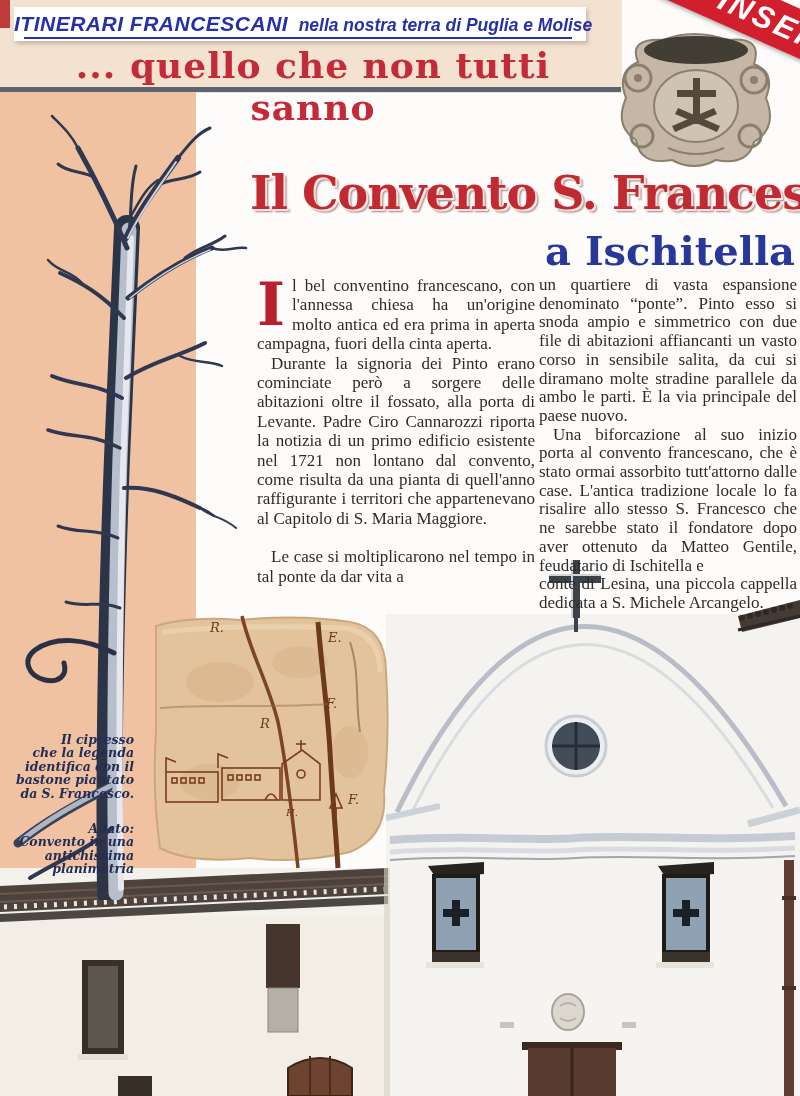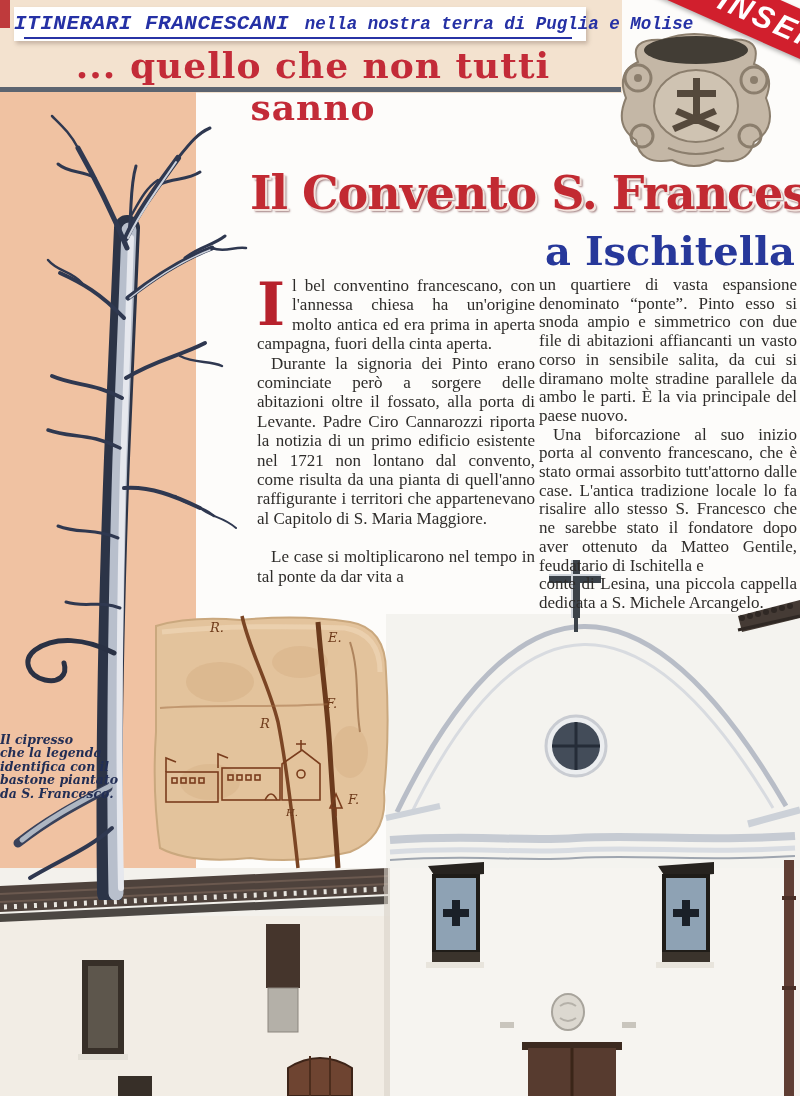--- a/index.html
+++ b/index.html
@@ -5,21 +5,21 @@
   html,body{margin:0;padding:0;background:#888;}
   #page{position:relative;width:800px;height:1096px;margin:0 auto;background:#fdfcfa;
         overflow:hidden;font-family:"Liberation Serif",serif;}
   .abs{position:absolute;}
 
   
   .bg-cream{left:0;top:0;width:622px;height:93px;background:#f3e2cf;}
   .corner-red{left:0;top:0;width:10px;height:28px;background:#bf3a3c;}
   .mast-bar{left:14px;top:7px;width:572px;height:34px;background:#ffffff;
             box-shadow:2px 3px 4px rgba(120,100,90,.35);text-align:center;
-            font-family:Liberation Mono, monospace;font-style:italic;font-weight:bold;
+            font-family:Liberation Sans, sans-serif;font-style:italic;font-weight:bold;
             color:#2531a5;line-height:33px;white-space:nowrap;}
   .mast-bar .t1{font-size:21px;letter-spacing:.5px;}
   .mast-bar .t2{font-size:17.5px;margin-left:6px;}
   .mast-underline{left:24px;top:37px;width:548px;height:2px;background:#2733a5;}
   .tagline{left:0;top:44px;width:610px;text-align:center;font-family:"DejaVu Serif",serif;
            font-weight:bold;font-size:36px;color:#c32b38;letter-spacing:1px;padding-left:8px;}
   .divider{left:0;top:87px;width:621px;height:5px;background:#5c6470;}
   .banner{left:630px;top:2px;width:300px;height:46px;background:#d11f2d;
           transform:rotate(24deg);transform-origin:center;text-align:center;
           font-family:"Liberation Sans",sans-serif;font-weight:bold;font-style:italic;
@@ -40,21 +40,21 @@
   .col1{left:257px;top:276px;width:278px;font-size:17px;line-height:19.4px;}
   .col2{left:539px;top:276px;width:258px;font-size:17px;line-height:18.7px;}
   .indent{text-indent:14px;}
   .gap-top{margin-top:19px !important;}
   .dropcap{float:left;font-family:"DejaVu Serif",serif;font-weight:bold;font-size:60px;
            line-height:50px;color:#b7222d;margin:3px 7px 0 0;}
   .wrap-right{margin-left:74px;text-align:justify;}
 
   
   .bg-salmon{left:0;top:92px;width:196px;height:776px;background:#f0c2a2;}
-  .caption{left:0;top:719px;width:134px;text-align:left;font-family:"DejaVu Serif",serif;
+  .caption{left:0;top:719px;width:134px;text-align:right;font-family:"DejaVu Serif",serif;
            font-style:italic;font-weight:bold;font-size:12.5px;line-height:13.5px;
            color:#222e55;white-space:pre-line;}
   .caption .blk2{margin-top:8px;}
 
   svg{display:block;}
 </style>
 </head>
 <body>
 
 <div id="page">
@@ -282,15 +282,19 @@
     <p class="indent">Una biforcazione al suo inizio porta al convento francescano, che è stato ormai assorbito tutt'attorno dalle case. L'antica tradizione locale lo fa risalire allo stesso S. Francesco che ne sarebbe stato il fondatore dopo aver ottenuto da Matteo Gentile, feudatario di Ischitella e</p>
     <p class="wrap-right">conte di Lesina, una piccola cappella dedicata a S. Michele Arcangelo.</p>
   </div>
 
   <div class="abs caption">
     <div>Il cipresso
 che la legenda
 identifica con il
 bastone piantato
 da S. Francesco.</div>
+    <div class="blk2">A lato:
+Convento in una
+antichissima
+planimetria</div>
   </div>
 
 </div>
 
 </body></html>

